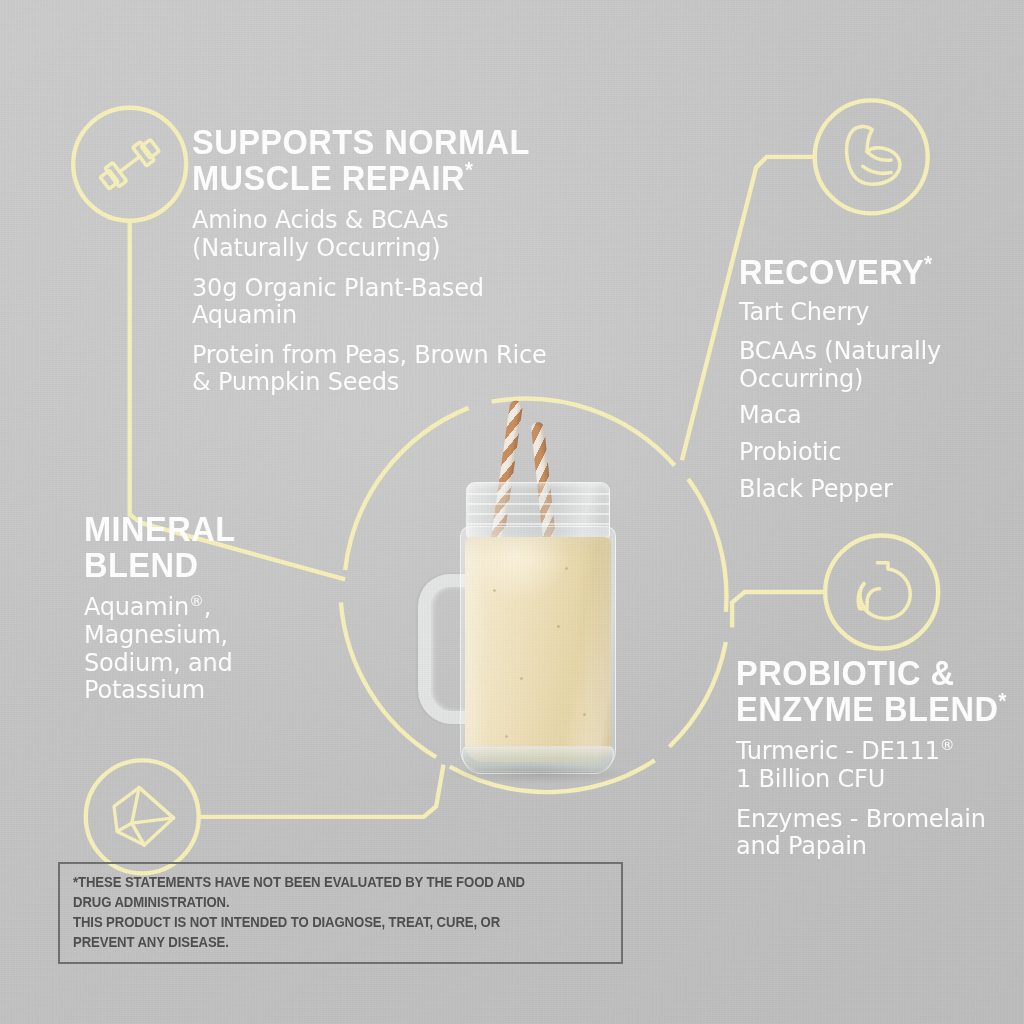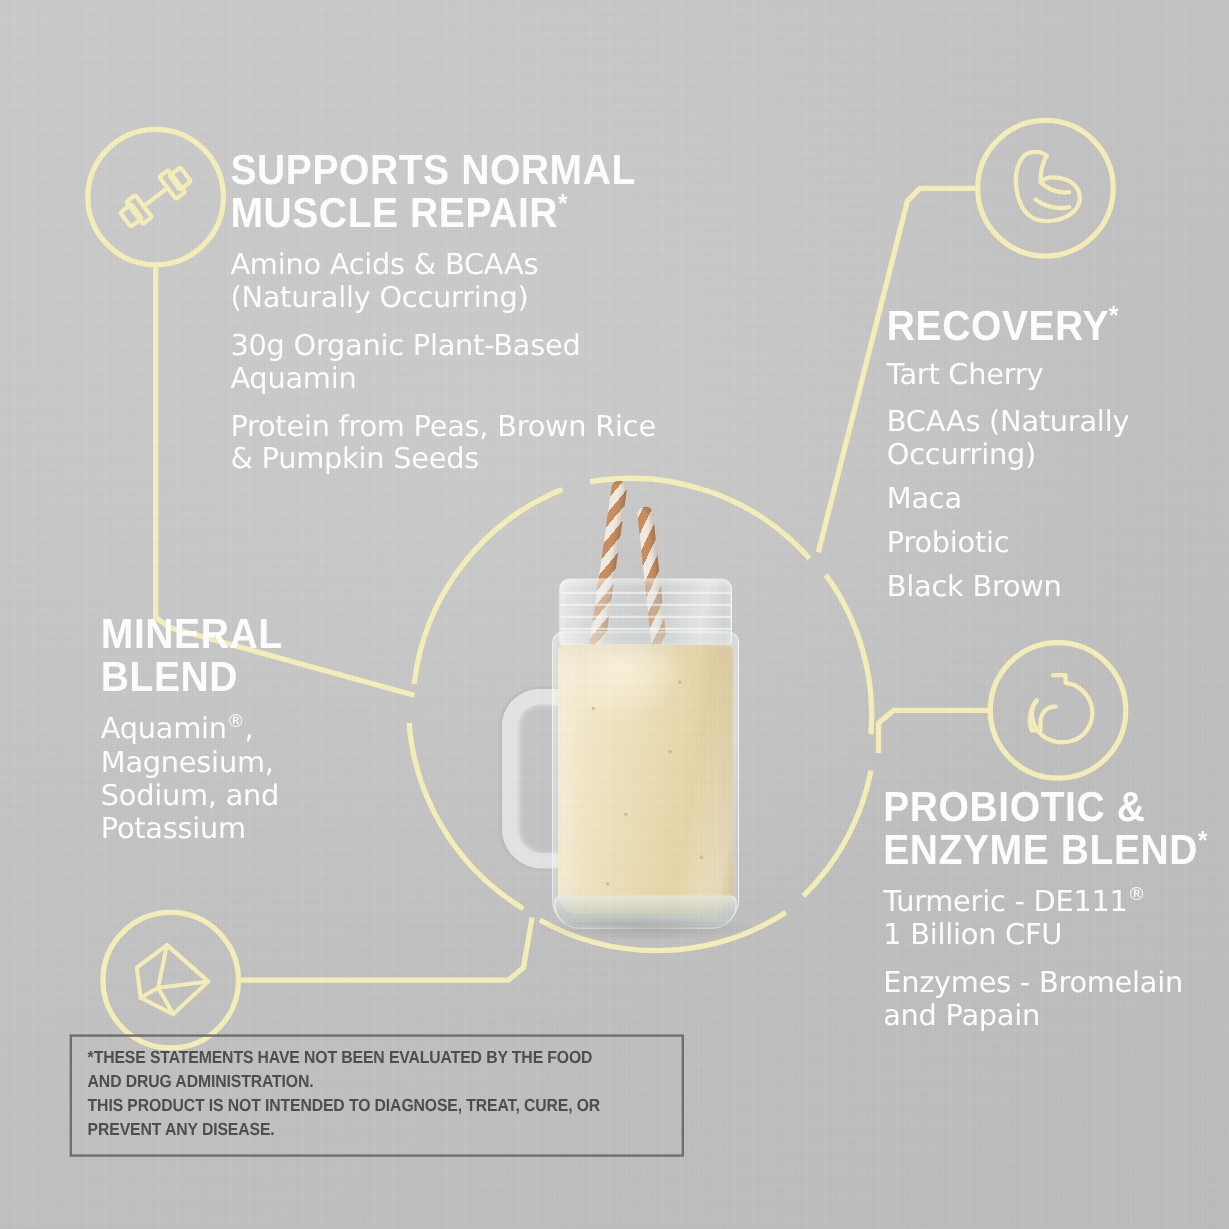--- a/index.html
+++ b/index.html
@@ -172,21 +172,21 @@
     width: 190px; height: 20px;
     border-radius: 50%;
     background: radial-gradient(ellipse at center, rgba(120,120,120,.3) 0%, rgba(120,120,120,0) 70%);
   }
 
   
   .disclaimer {
     position: absolute;
     left: 58px;
     top: 862px;
-    width: 512px;
+    width: 565px;
     border: 2px solid #6f6f6f;
     padding: 9px 12px 10px 13px;
     box-sizing: border-box;
   }
   .disclaimer p {
     margin: 0;
     color: #4d4d4d;
     font-family: "Liberation Sans Narrow", "Liberation Sans", sans-serif;
     font-weight: 700;
     font-size: 14.6px;
@@ -289,21 +289,21 @@
 &amp; Pumpkin Seeds</div>
   </div>
 
   <div class="block" style="left:739px; top:222px; width:270px;margin-top:32px;">
     <div class="heading"><span>RECOVERY</span><span class="sup">*</span></div>
     <div class="para tight">Tart Cherry</div>
     <div class="para">BCAAs (Naturally
 Occurring)</div>
     <div class="para tight">Maca</div>
     <div class="para tight">Probiotic</div>
-    <div class="para tight">Black Brown</div>
+    <div class="para tight">Black Pepper</div>
   </div>
 
   <div class="block" style="left:84px; top:511px; width:260px;">
     <div class="heading"><span>MINERAL
 BLEND</span></div>
     <div class="para"><span>Aquamin</span><span class="reg">®</span><span>,
 Magnesium,
 Sodium, and
 Potassium</span></div>
   </div>

